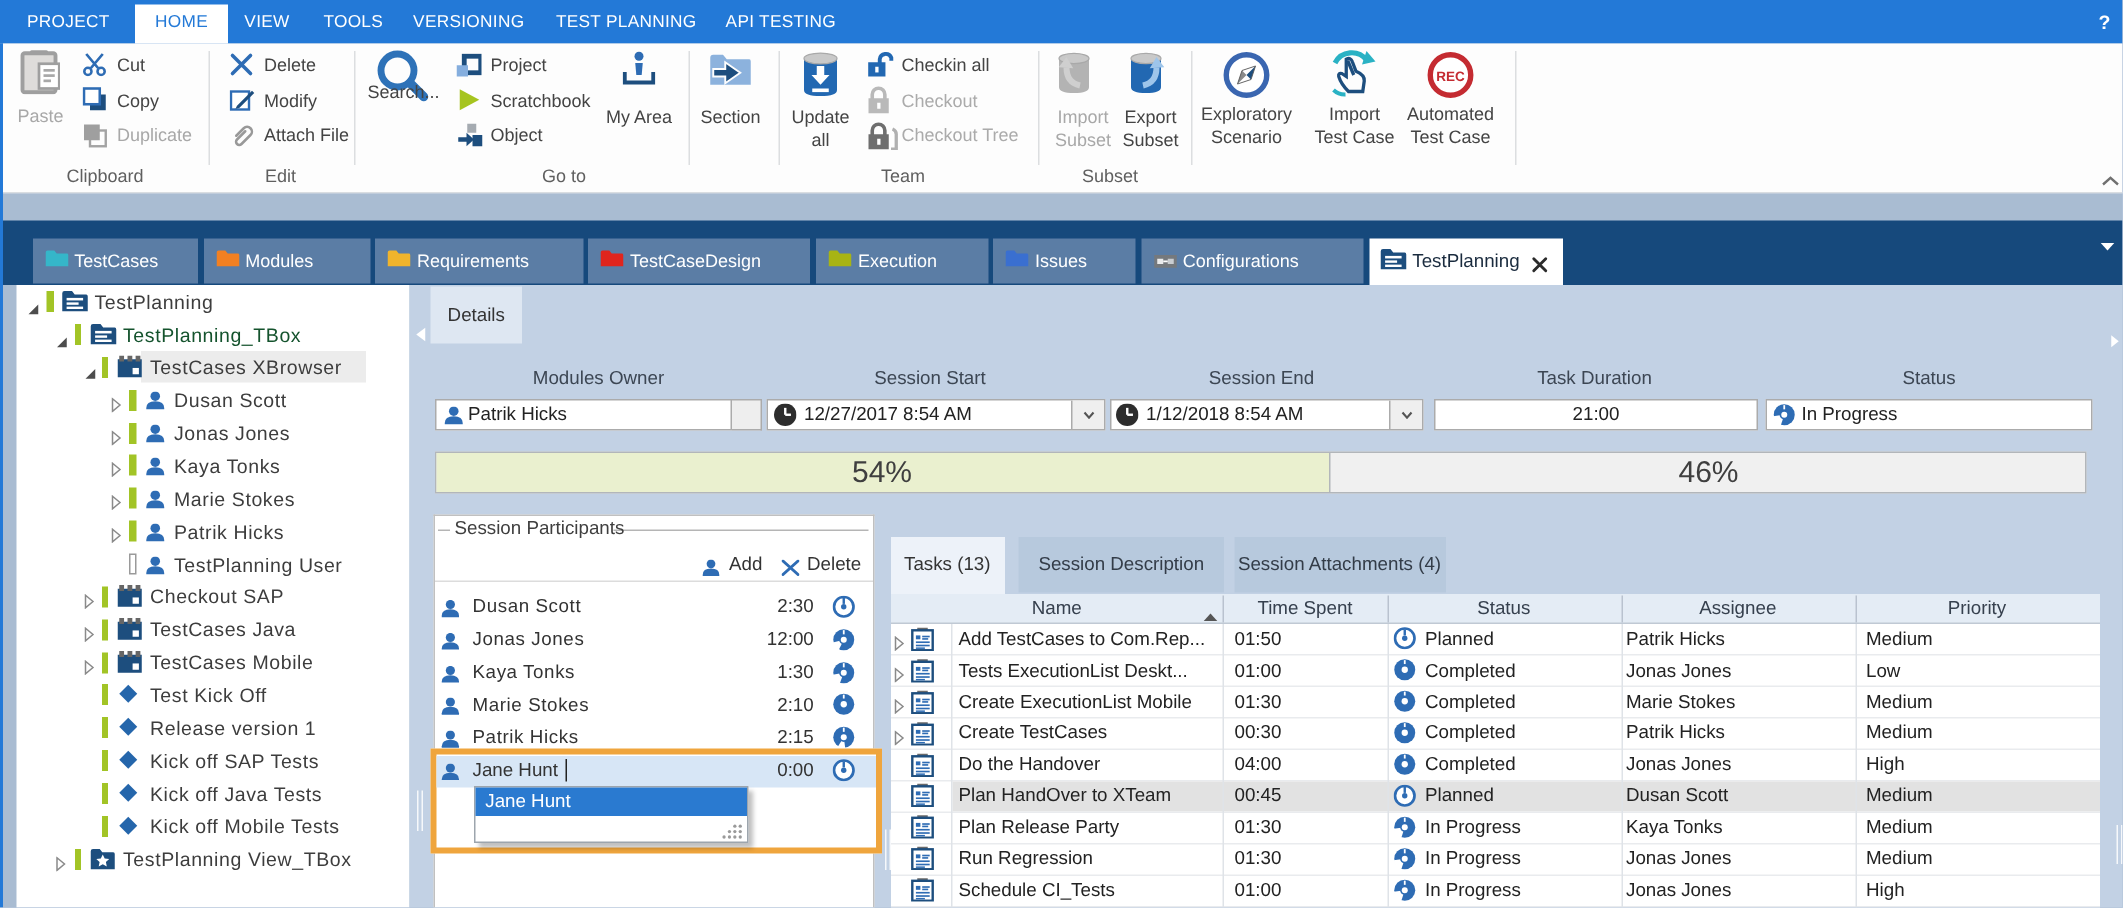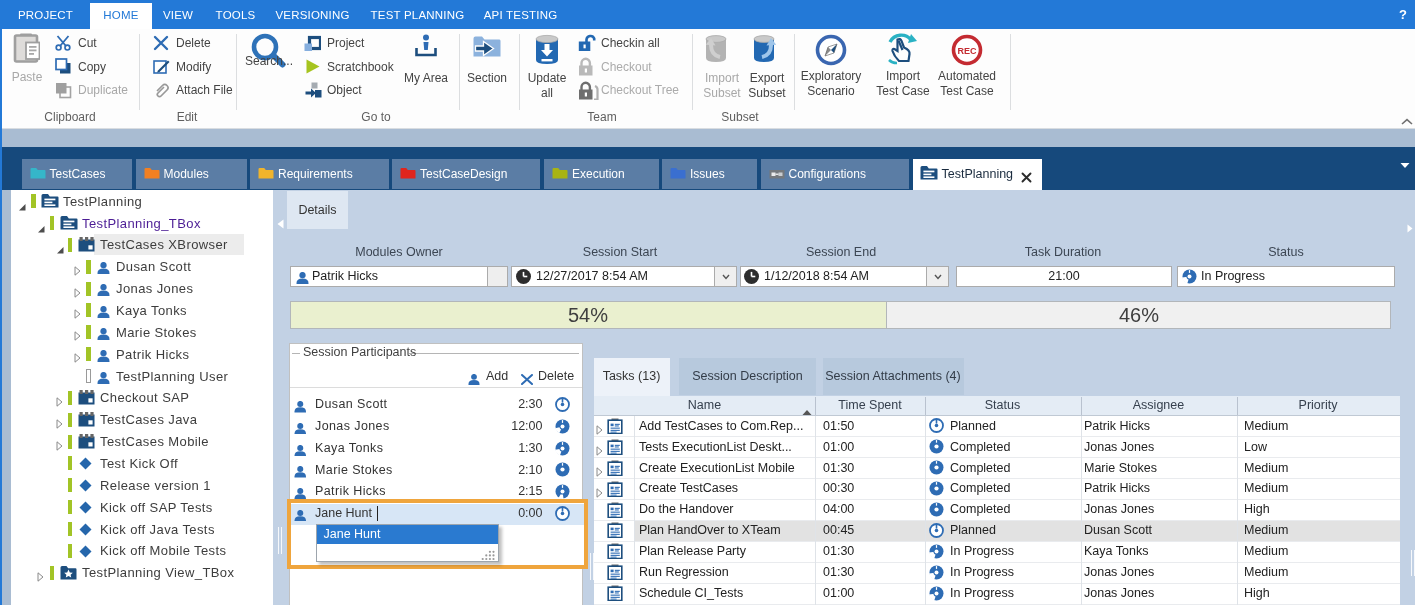--- a/index.html
+++ b/index.html
@@ -241,21 +241,21 @@
 <div class="a" style="left:37px;top:218.54999999999998px;width:8px;height:8px;"><svg style="" width="8" height="8" viewBox="0 0 8 8">
       <path d="M7.5 1 V7.5 H1 Z" fill="#4d4d4d"></path>
     </svg></div>
 <div class="a" style="left:49.5px;top:216.04999999999998px;width:4.5px;height:14px;background:#a2c426;"></div>
 <div class="a" style="left:60px;top:215.04999999999998px;width:18px;height:15px;"><svg style="" width="18" height="15" viewBox="0 0 18 15">
       <path d="M0.5 14.5 V2.5 Q0.5 1 2 1 H7 L8.8 3.4 H16.5 Q17.5 3.4 17.5 4.6 V14.5 Z" fill="#1d4e7e"></path>
       <rect x="3.4" y="5.6" width="11" height="1.7" fill="#fff"></rect>
       <rect x="3.4" y="8.6" width="8" height="1.6" fill="#fff"></rect>
       <rect x="3.4" y="11.4" width="11" height="1.6" fill="#fff"></rect>
     </svg></div>
-<div class="a" style="left:82px;top:213.5px;width:300px;height:19px;line-height:19px;font-size:13px;color:#4c1d95;font-weight:normal;letter-spacing:0.4px;white-space:nowrap;">TestPlanning_TBox</div>
+<div class="a" style="left:82px;top:213.5px;width:300px;height:19px;line-height:19px;font-size:13px;color:#14532d;font-weight:normal;letter-spacing:0.4px;white-space:nowrap;">TestPlanning_TBox</div>
 <div class="a" style="left:93.5px;top:234.39999999999998px;width:150px;height:21px;background:#ececec;"></div>
 <div class="a" style="left:55.5px;top:240.39999999999998px;width:8px;height:8px;"><svg style="" width="8" height="8" viewBox="0 0 8 8">
       <path d="M7.5 1 V7.5 H1 Z" fill="#4d4d4d"></path>
     </svg></div>
 <div class="a" style="left:67.5px;top:237.89999999999998px;width:4.5px;height:14px;background:#a2c426;"></div>
 <div class="a" style="left:78px;top:236.89999999999998px;width:17px;height:15px;"><svg style="" width="17" height="15" viewBox="0 0 17 15">
       <rect x="0.5" y="2.5" width="16" height="12" fill="#1d4e7e"></rect>
       <rect x="1.5" y="0" width="3.2" height="4" fill="#666"></rect>
       <rect x="7" y="0" width="3.2" height="4" fill="#666"></rect>
       <rect x="12.4" y="0" width="3.2" height="4" fill="#666"></rect>

